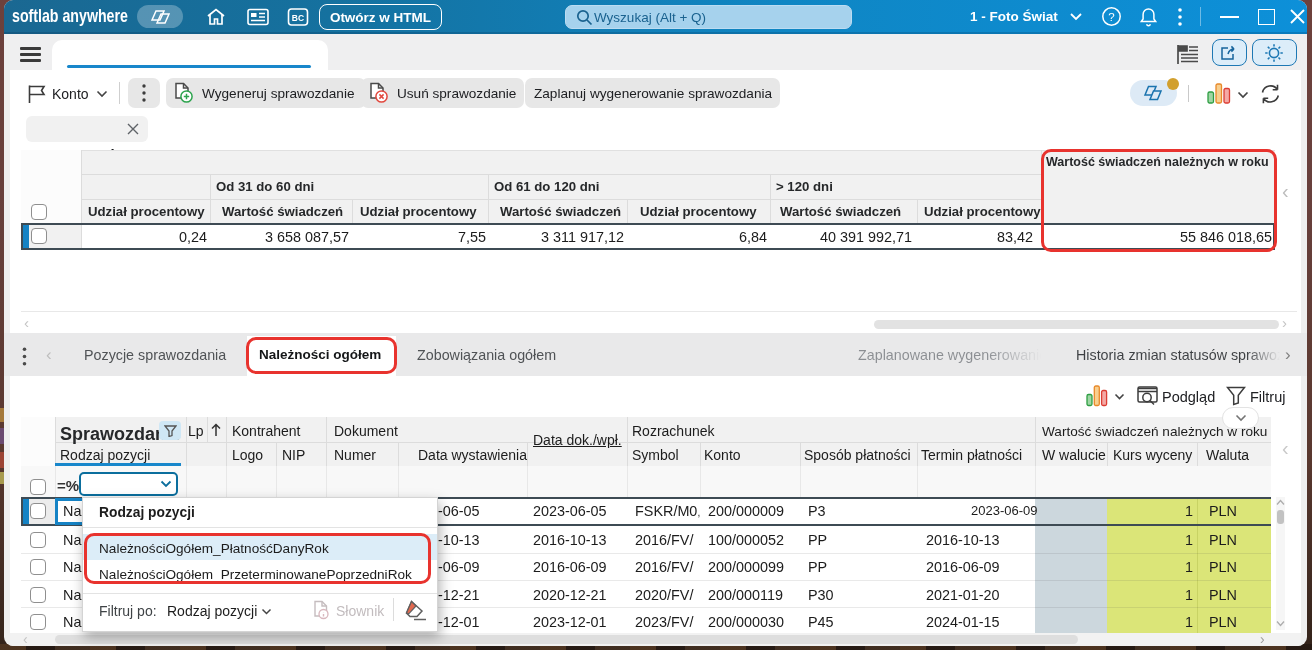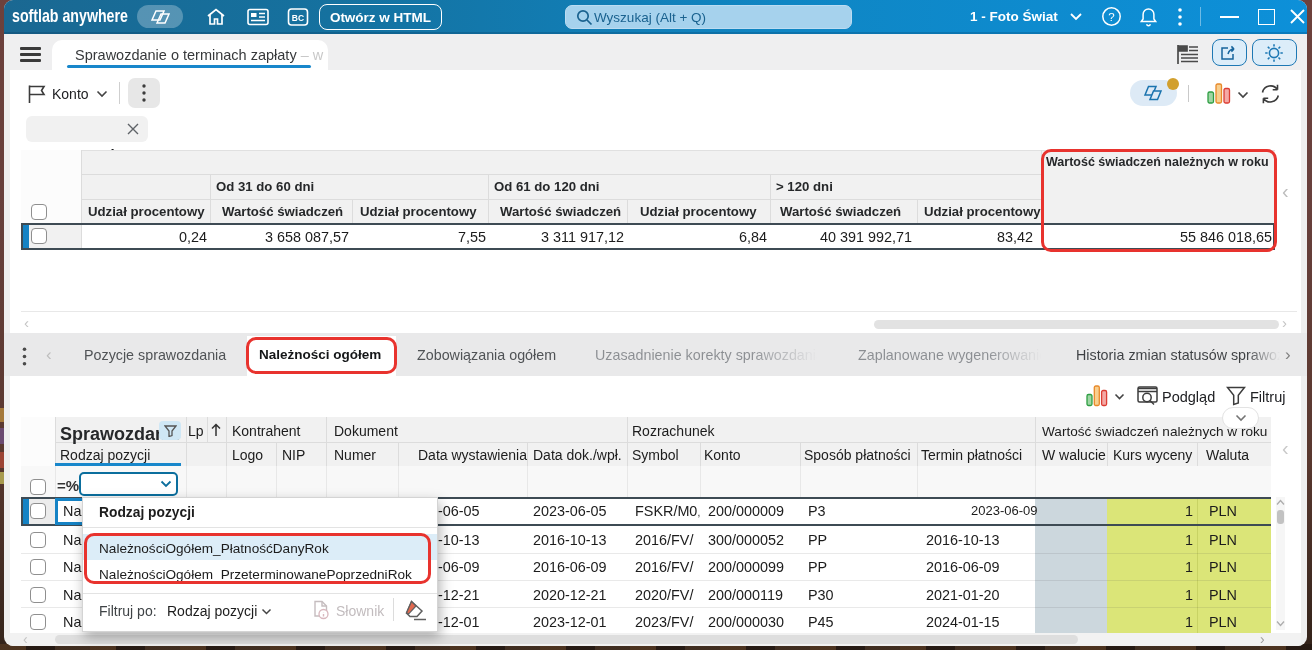--- a/index.html
+++ b/index.html
@@ -91,21 +91,20 @@
 <div class="ab" style="left:1254px;top:9px;width:15px;height:14px;border:1.9px solid #fff;"></div>
 <svg class="ab" style="left:1285px;top:8px;" width="17" height="17" viewBox="0 0 17 17" stroke="#fff" stroke-width="1.9">
       <path d="M2 2 L15 15 M15 2 L2 15"></path>
     </svg>
 
 <div class="ab" style="left:0;top:34px;width:1303px;height:36px;background:#efeff0;"></div>
 <div class="ab" style="left:16px;top:47px;width:21px;height:2.6px;background:#3a3a3a;border-radius:1px;"></div>
 <div class="ab" style="left:16px;top:53px;width:21px;height:2.6px;background:#3a3a3a;border-radius:1px;"></div>
 <div class="ab" style="left:16px;top:59px;width:21px;height:2.6px;background:#3a3a3a;border-radius:1px;"></div>
 <div class="ab" style="left:48px;top:40px;width:276px;height:30px;background:#fff;border-radius:10px 10px 0 0;"></div>
-<div class="ab" style="left:71px;top:47px;font-size:14.5px;color:#37393b;">Sprawozdanie o terminach zapłaty <span style="color:#c8c8c8;">– w</span></div>
 <div class="ab" style="left:63px;top:65px;width:244px;height:3px;background:#1887cb;border-radius:2px;"></div>
 
 <svg class="ab" style="left:1172px;top:44px;" width="24" height="21" viewBox="0 0 24 21" fill="none" stroke="#4a4a4a" stroke-width="1.7">
   <path d="M2 1 v19"></path>
       <path d="M2 2 h9 v5 h-9" fill="#4a4a4a"></path>
   <path d="M13 3 h9 M13 6.5 h9 M5 10.5 h17 M5 14 h17 M5 17.5 h17"></path>
 </svg>
 
 <div class="ab" style="left:1208px;top:39px;width:35px;height:27px;background:#dcedf9;border:1.4px solid #1d78b4;border-radius:8px;box-sizing:border-box;"></div>
 <svg class="ab" style="left:1216px;top:44px;" width="19" height="17" viewBox="0 0 19 17" fill="none" stroke="#16649c" stroke-width="1.5">
@@ -130,20 +129,35 @@
       <path d="M1.5 1.5 L6 6 L10.5 1.5"></path>
     </svg>
 <div class="ab" style="left:115px;top:82px;width:1px;height:22px;background:#cfcfcf;"></div>
 <div class="ab gbtn" style="left:124px;top:78px;width:32px;justify-content:center;">
   <svg width="4" height="18" viewBox="0 0 4 18" fill="#3c3c3c">
         <circle cx="2" cy="2" r="1.7"></circle>
         <circle cx="2" cy="9" r="1.7"></circle>
         <circle cx="2" cy="16" r="1.7"></circle>
       </svg>
 </div>
+<div class="ab gbtn" style="left:162px;top:78px;padding:0 11px 0 7px;">
+  <svg width="22" height="22" viewBox="0 0 22 22" fill="none" style="margin-right:7px;">
+    <path d="M3 1.5 H10.5 L15 6 V16 H3 Z" stroke="#4a4a4a" stroke-width="1.5" fill="#fff"></path>
+    <path d="M10.5 1.5 V6 H15" stroke="#4a4a4a" stroke-width="1.5" fill="none"></path>
+    <circle cx="13.5" cy="14.5" r="5.6" fill="#fff" stroke="#2da44e" stroke-width="1.5"></circle>
+    <path d="M13.5 11.8 v5.4 M10.8 14.5 h5.4" stroke="#2da44e" stroke-width="1.5"></path>
+  </svg>Wygeneruj sprawozdanie</div>
+<div class="ab gbtn" style="left:357px;top:78px;padding:0 8px 0 7px;">
+  <svg width="22" height="22" viewBox="0 0 22 22" fill="none" style="margin-right:7px;">
+    <path d="M3 1.5 H10.5 L15 6 V16 H3 Z" stroke="#4a4a4a" stroke-width="1.5" fill="#fff"></path>
+    <path d="M10.5 1.5 V6 H15" stroke="#4a4a4a" stroke-width="1.5" fill="none"></path>
+    <circle cx="13.5" cy="14.5" r="5.6" fill="#fff" stroke="#e2493f" stroke-width="1.5"></circle>
+    <path d="M11.4 12.4 l4.2 4.2 M15.6 12.4 l-4.2 4.2" stroke="#e2493f" stroke-width="1.5"></path>
+  </svg>Usuń sprawozdanie</div>
+<div class="ab gbtn" style="left:521px;top:78px;padding:0 8px 0 9px;">Zaplanuj wygenerowanie sprawozdania</div>
 
 <div class="ab" style="left:1126px;top:80px;width:47px;height:26px;border-radius:13px;background:#ddeaf6;"></div>
 <svg class="ab" style="left:1138px;top:84px;" width="22" height="18" viewBox="0 0 22 18" fill="none" stroke="#1a73ae" stroke-width="1.5">
   <path d="M3 11 L6.5 2.5 L14 2.5 L10.5 11 Z"></path>
       <path d="M8 15.5 L11.5 7 L19 7 L15.5 15.5 Z" fill="#ddeaf6"></path>
 </svg>
 <div class="ab" style="left:1163px;top:78px;width:12px;height:12px;border-radius:50%;background:#d2a02e;"></div>
 <div class="ab" style="left:1184px;top:85px;width:1px;height:17px;background:#c9c9c9;"></div>
 <svg class="ab" style="left:1203px;top:83px;" width="27" height="21" viewBox="0 0 27 21" fill="none">
   <rect x="1" y="9" width="5.5" height="11" rx="1.5" fill="#9fd6a4" stroke="#2e9e43" stroke-width="1.3"></rect>
@@ -218,21 +232,20 @@
 <svg class="ab" style="left:18px;top:347px;" width="5" height="19" viewBox="0 0 5 19" fill="#4a4a4a">
       <circle cx="2.5" cy="2.3" r="1.8"></circle>
       <circle cx="2.5" cy="9.5" r="1.8"></circle>
       <circle cx="2.5" cy="16.7" r="1.8"></circle>
     </svg>
 <div class="ab" style="left:42px;top:345px;font-size:17px;color:#bdbdbd;">‹</div>
 <div class="ab tabt" style="left:80px;top:347px;">Pozycje sprawozdania</div>
 <div class="ab" style="left:243px;top:336px;width:149px;height:40px;background:#fff;"></div>
 <div class="ab tabt" style="left:255px;top:347px;color:#141618;font-weight:700;font-size:13.5px;">Należności ogółem</div>
 <div class="ab tabt" style="left:413px;top:347px;">Zobowiązania ogółem</div>
-<div class="ab tabt fade1" style="left:591px;top:347px;">Uzasadnienie korekty sprawozdania</div>
 <div class="ab tabt fade1" style="left:854px;top:347px;">Zaplanowane wygenerowanie</div>
 <div class="ab tabt fade2" style="left:1072px;top:347px;">Historia zmian statusów sprawozdania</div>
 <div class="ab" style="left:1281px;top:345px;font-size:17px;color:#7f7f7f;">›</div>
 <div class="ab redbox" style="left:242px;top:337px;width:151px;height:37px;"></div>
 
 <div class="ab" style="left:6px;top:376px;width:1291px;height:257px;background:#fff;"></div>
 <svg class="ab" style="left:1082px;top:385px;" width="24" height="22" viewBox="0 0 24 22" fill="none">
   <rect x="1" y="9.5" width="5" height="11" rx="1.5" fill="#9fd6a4" stroke="#2e9e43" stroke-width="1.3"></rect>
   <rect x="8.3" y="1" width="5" height="19.5" rx="1.5" fill="#f8cf8e" stroke="#e8892a" stroke-width="1.3"></rect>
   <rect x="15.6" y="5.5" width="5" height="15" rx="1.5" fill="#f4a9a5" stroke="#db3d33" stroke-width="1.3"></rect>
@@ -290,21 +303,21 @@
 <div class="ab t" style="left:228px;top:423px;">Kontrahent</div>
 <div class="ab t" style="left:330px;top:423px;">Dokument</div>
 <div class="ab t" style="left:628px;top:423px;">Rozrachunek</div>
 <div class="ab t" style="left:1038px;top:424px;font-size:13.6px;">Wartość świadczeń należnych w roku</div>
 
 <div class="ab t" style="left:56px;top:447px;">Rodzaj pozycji</div>
 <div class="ab t" style="left:228px;top:447px;">Logo</div>
 <div class="ab t" style="left:278px;top:447px;">NIP</div>
 <div class="ab t" style="left:330px;top:447px;">Numer</div>
 <div class="ab t" style="left:414px;top:447px;">Data wystawienia</div>
-<div class="ab t" style="left:529px;top:447px;">Data dok./wpł.</div>
+<div class="ab t" style="left:529px;top:432px;text-decoration:underline;">Data dok./wpł.</div>
 <div class="ab t" style="left:628px;top:447px;">Symbol</div>
 <div class="ab t" style="left:700px;top:447px;">Konto</div>
 <div class="ab t" style="left:800px;top:447px;">Sposób płatności</div>
 <div class="ab t" style="left:917px;top:447px;">Termin płatności</div>
 <div class="ab t" style="left:1038px;top:447px;">W walucie</div>
 <div class="ab t" style="left:1109px;top:447px;">Kurs wyceny</div>
 <div class="ab t" style="left:1202px;top:447px;">Waluta</div>
 <div class="ab" style="left:51px;top:463px;width:126px;height:3px;background:#1887cb;"></div>
 <div class="ab" style="left:1278px;top:437px;font-size:20px;color:#c9c9c9;">‹</div>
 
@@ -351,21 +364,21 @@
 <div class="ab t" style="left:1205px;top:503px;font-size:14.4px;">PLN</div>
 
 <div class="ab hl" style="left:17px;top:553px;width:1250px;background:rgba(70,70,70,.12);"></div>
 <div class="ab hl" style="left:17px;top:580px;width:1250px;background:rgba(70,70,70,.12);"></div>
 <div class="ab hl" style="left:17px;top:607px;width:1250px;background:rgba(70,70,70,.12);"></div>
 <div class="ab cb" style="left:26px;top:532px;"></div>
 <div class="ab t" style="left:59px;top:532px;font-size:14.4px;">NależnościOgółem_PłatnośćDanyRok</div>
 <div class="ab t" style="left:402px;top:532px;font-size:14.4px;">2016-10-13</div>
 <div class="ab t" style="left:529px;top:532px;font-size:14.4px;">2016-10-13</div>
 <div class="ab t" style="left:631px;top:532px;font-size:14.4px;">2016/FV/</div>
-<div class="ab t" style="left:704px;top:532px;font-size:14.4px;">300/000052</div>
+<div class="ab t" style="left:704px;top:532px;font-size:14.4px;">100/000052</div>
 <div class="ab t" style="left:804px;top:532px;font-size:14.4px;">PP</div>
 <div class="ab t" style="left:922px;top:532px;font-size:14.4px;">2016-10-13</div>
 <div class="ab t" style="right:114px;top:532px;font-size:14.4px;">1</div>
 <div class="ab t" style="left:1205px;top:532px;font-size:14.4px;">PLN</div>
 <div class="ab cb" style="left:26px;top:559px;"></div>
 <div class="ab t" style="left:59px;top:559px;font-size:14.4px;">NależnościOgółem_PłatnośćDanyRok</div>
 <div class="ab t" style="left:402px;top:559px;font-size:14.4px;">2016-06-09</div>
 <div class="ab t" style="left:529px;top:559px;font-size:14.4px;">2016-06-09</div>
 <div class="ab t" style="left:631px;top:559px;font-size:14.4px;">2016/FV/</div>
 <div class="ab t" style="left:704px;top:559px;font-size:14.4px;">200/000099</div>

